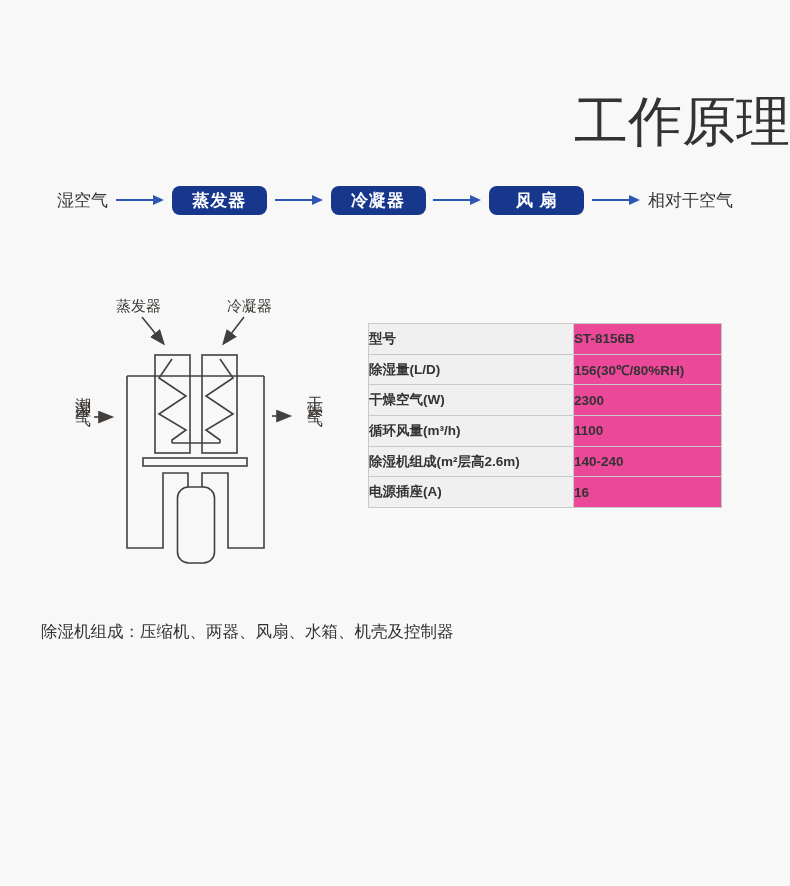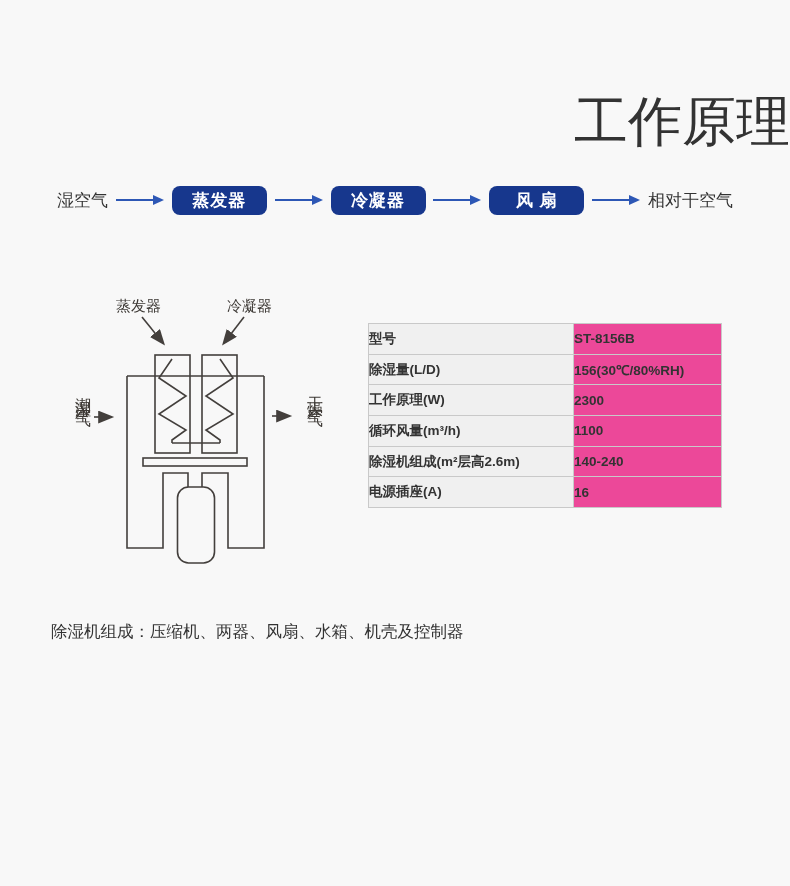--- a/index.html
+++ b/index.html
@@ -93,21 +93,21 @@
     overflow: hidden;
     white-space: nowrap;
     font-weight: bold;
   }
   td.spec-label { width: 204px; background: #f0f0f0; }
   td.spec-value { background: #ec4899; }
 
   
   .composition {
     position: absolute;
-    left: 51px; top: 621px;
+    left: 41px; top: 621px;
     width: 678px;
     font-size: 16.5px;
     color: #333;
   }
   .principle {
     position: absolute;
     left: 57px; top: 650px;
     width: 678px;
     font-size: 16.5px;
     line-height: 26px;
@@ -203,21 +203,21 @@
     <tbody>
       <tr>
         <td class="spec-label">型号</td>
         <td class="spec-value">ST-8156B</td>
       </tr>
       <tr>
         <td class="spec-label">除湿量(L/D)</td>
         <td class="spec-value">156(30℃/80%RH)</td>
       </tr>
       <tr>
-        <td class="spec-label">工作原理(W)</td>
+        <td class="spec-label">干燥空气(W)</td>
         <td class="spec-value">2300</td>
       </tr>
       <tr>
         <td class="spec-label">循环风量(m³/h)</td>
         <td class="spec-value">1100</td>
       </tr>
       <tr>
         <td class="spec-label">除湿机组成(m²层高2.6m)</td>
         <td class="spec-value">140-240</td>
       </tr>

